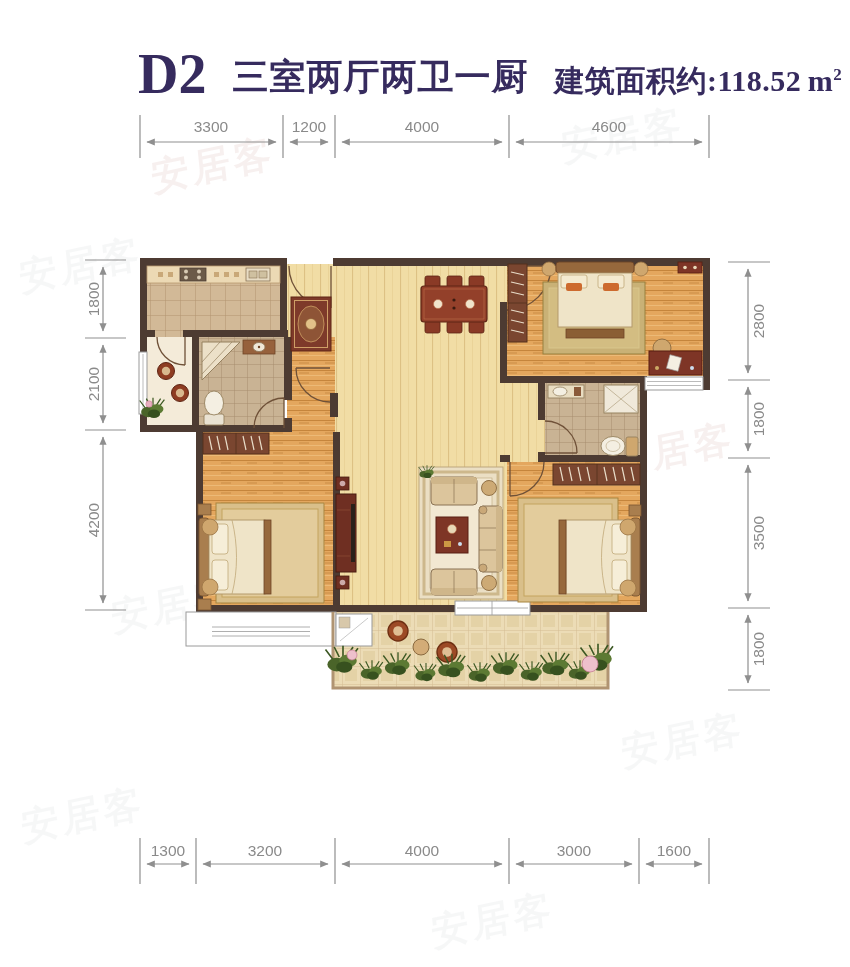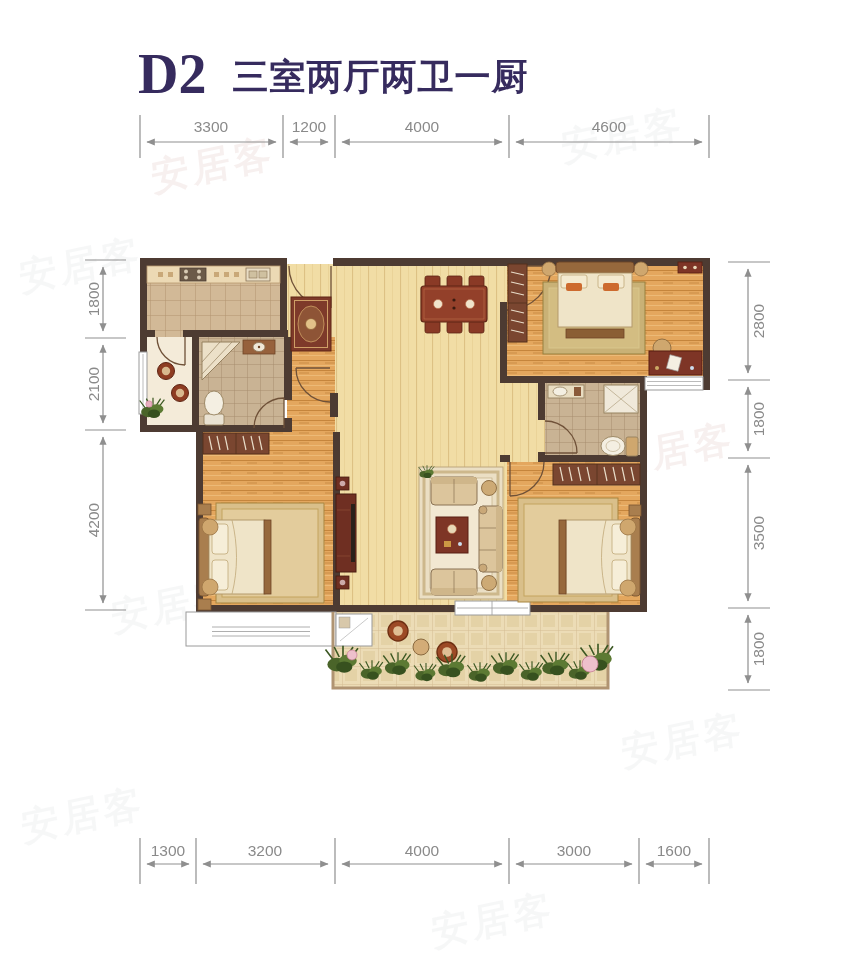--- a/index.html
+++ b/index.html
@@ -28,20 +28,21 @@
   <div class="wm red" style="left:400px;top:370px;">安居客</div>
   <div class="wm red" style="left:610px;top:425px;">安居客</div>
   <div class="wm" style="left:110px;top:580px;">安居客</div>
   <div class="wm" style="left:620px;top:715px;">安居客</div>
   <div class="wm" style="left:430px;top:895px;">安居客</div>
   <div class="wm" style="left:20px;top:790px;">安居客</div>
 
   <div class="titlebar">
     <span class="unit-code">D2</span>
     <span class="layout-desc">三室两厅两卫一厨</span>
+    <span class="area-group"><span>建筑面积约:</span><span>118.52</span> <span>m</span><sup>2</sup></span>
   </div>
 
   <svg width="850" height="967" viewBox="0 0 850 967">
     <defs>
       <marker id="arr" markerWidth="7" markerHeight="6" refX="6.5" refY="3" orient="auto-start-reverse">
         <path d="M0,0 L7,3 L0,6 Z" fill="#8f8f8f"></path>
       </marker>
       <pattern id="woodV" width="16" height="16" patternUnits="userSpaceOnUse">
         <rect width="16" height="16" fill="#f1dda5"></rect>
         <line x1="0.5" y1="0" x2="0.5" y2="16" stroke="#ddc184" stroke-width="1.2"></line>

